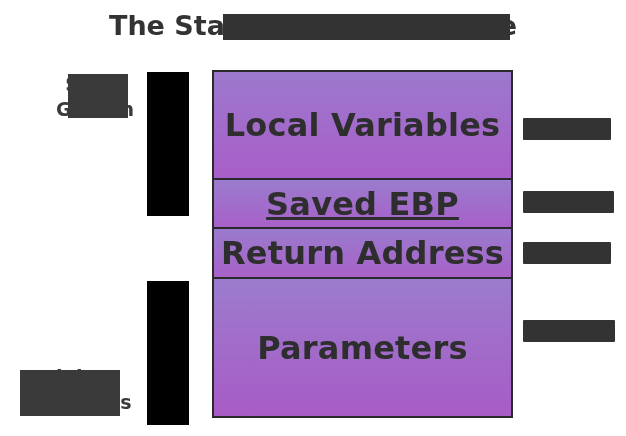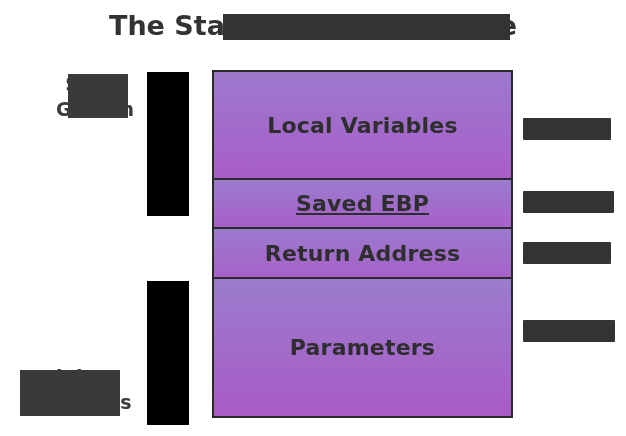--- a/index.html
+++ b/index.html
@@ -53,21 +53,21 @@
     flex-direction: column;
   }
   .stack-cell {
     position: relative;
     box-sizing: border-box;
     display: flex;
     align-items: center;
     justify-content: center;
     border-bottom: 2px solid #2a2a2a;
     color: #2e2e2e;
-    font-size: 22px;
+    font-size: 32px;
     font-weight: 700;
     letter-spacing: 0.2px;
   }
   .stack-cell:last-child {
     border-bottom: none;
   }
   .cell-locals {
     height: 108px;
     background: linear-gradient(180deg, #9c79cd 0%, #a85ec8 100%);
   }

